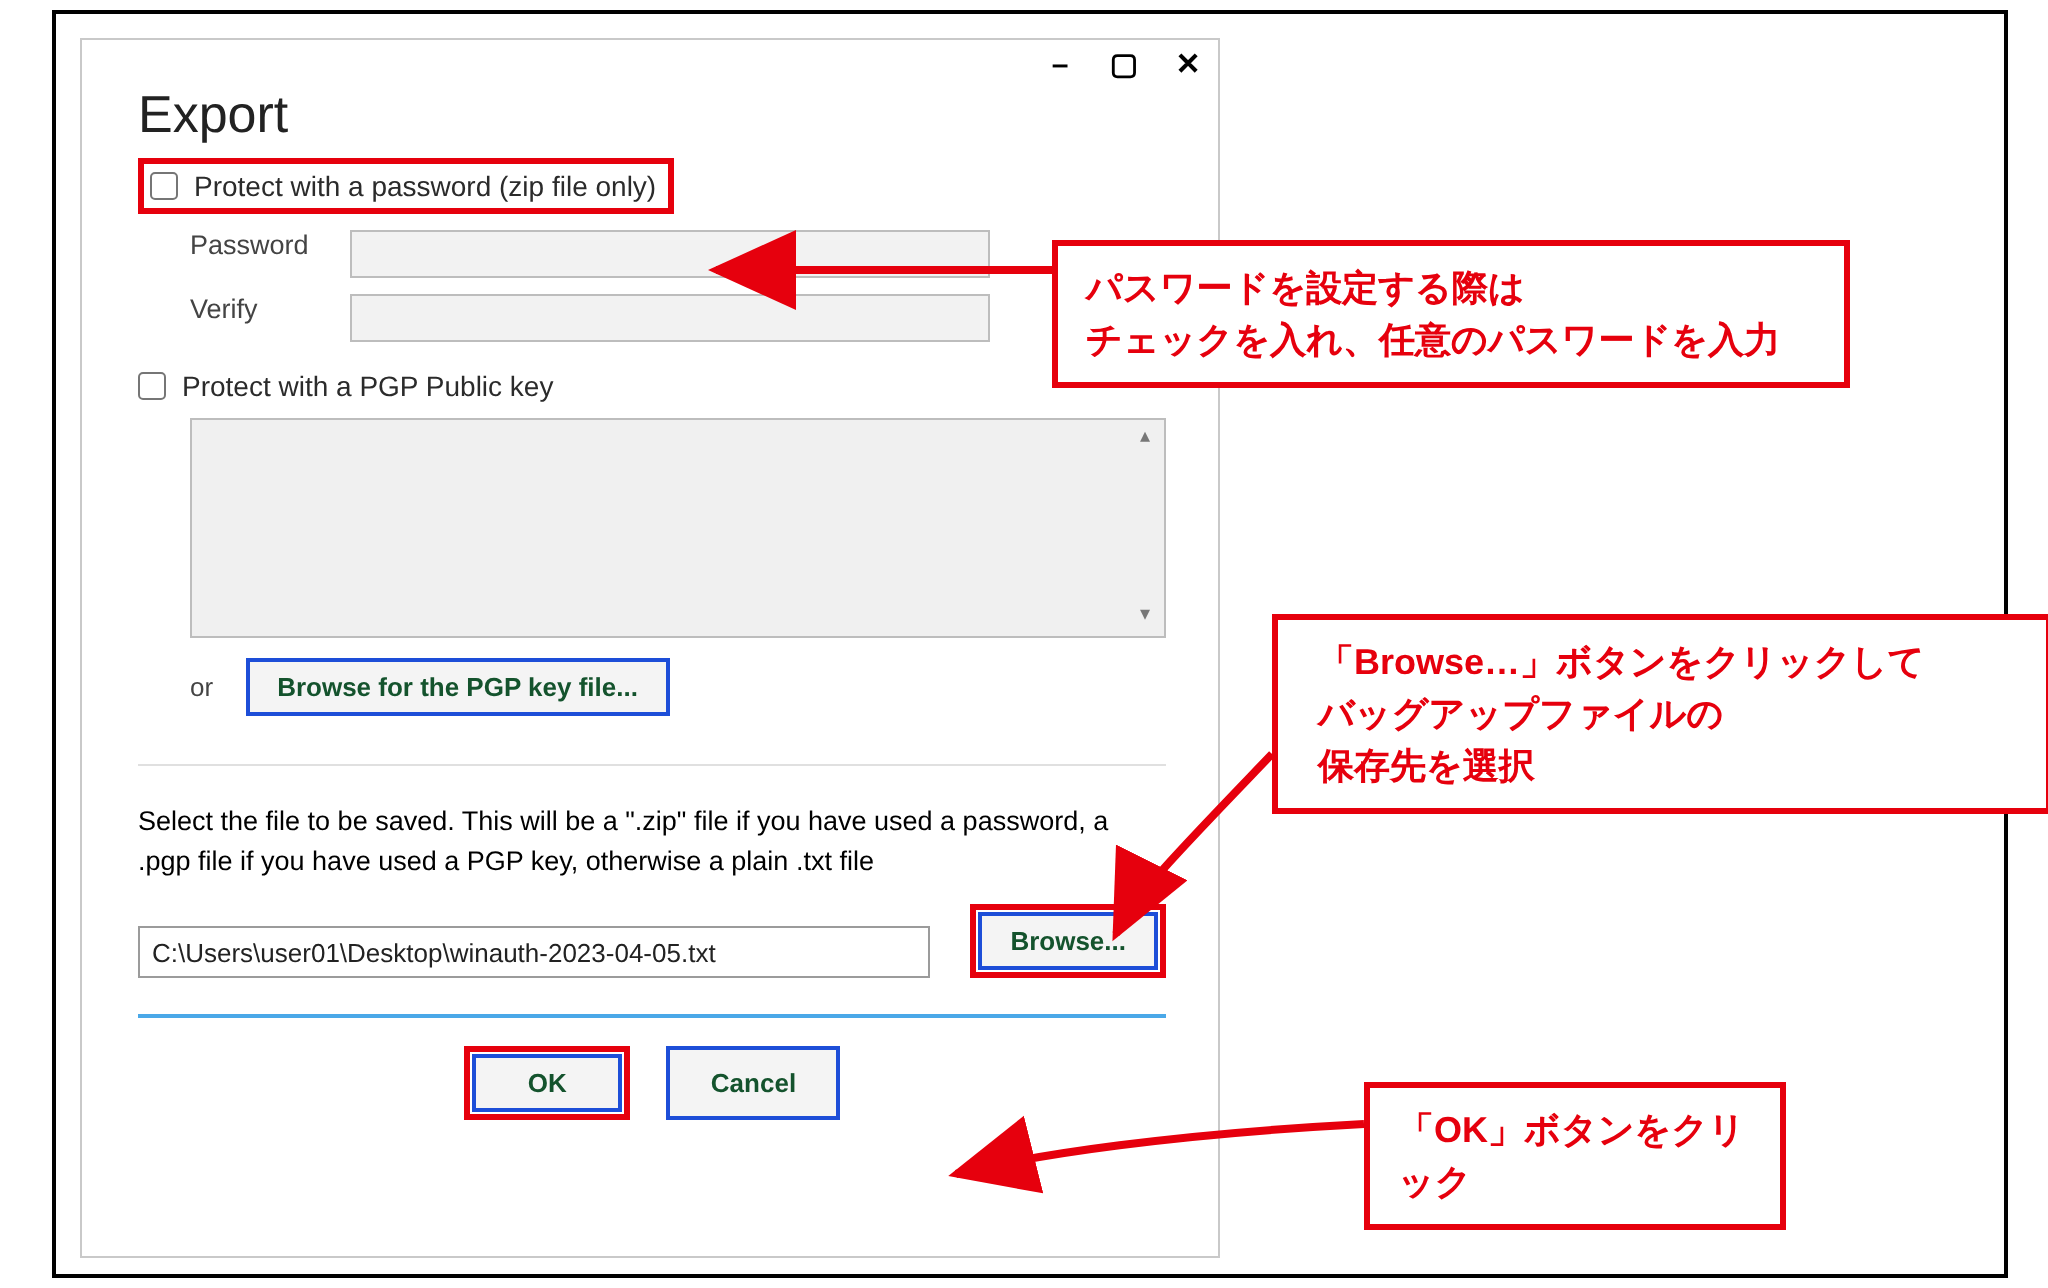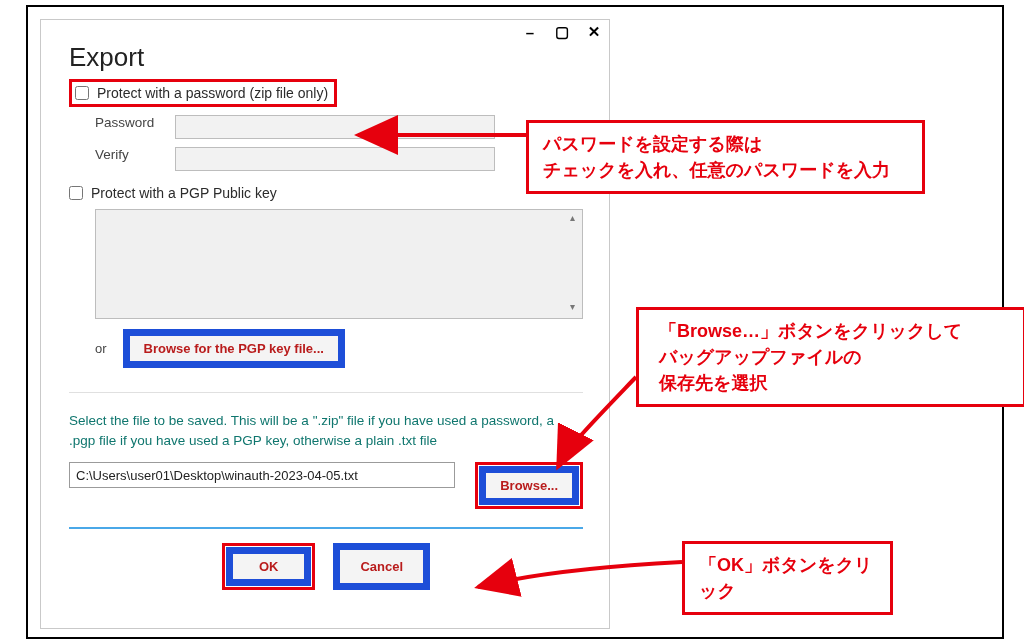--- a/index.html
+++ b/index.html
@@ -62,27 +62,27 @@
     position:relative;
   }
   .pgp-area .scroll-up, .pgp-area .scroll-down {
     position:absolute; right:2px; width:15px; height:15px;
     font-size:10px; text-align:center; color:#777;
   }
   .pgp-area .scroll-up{ top:2px; } .pgp-area .scroll-down{ bottom:2px; }
   .or-row { margin: 10px 0 0 26px; display:flex; align-items:center; gap:16px;}
   .or-row .or { font-size:13px; color:#444;text-align:center; }
   .btn {
-    border:7px solid #1d4ed8; background:#f4f4f4;
+    border:2px solid #1d4ed8; background:#f4f4f4;
     font-size:13px; padding:5px 14px; cursor:pointer;
-    font-weight:600; color:#b91c1c;
+    font-weight:600; color:#14532d;
   }
   .sep { height:1px; background:#e0e0e0; margin:24px 0 18px 0; }
-  .save-desc{ font-size:13.5px; color:#0f766e; line-height:1.45; margin-bottom:12px; }
-  .path-row { display:flex; gap:20px; align-items:flex-start; }
+  .save-desc{ font-size:13.5px; color:#000000; line-height:1.45; margin-bottom:12px; }
+  .path-row { display:flex; gap:20px; align-items:flex-end; }
   .path-row input {
     flex:1; height:26px; border:1px solid #9b9b9b; padding:0 6px;
     font-size:13px; color:#222;
   }
   .browse-wrap{ border:3px solid #e6000d; padding:1px; }
   .warn { font-size:13.5px; color:#444; line-height:1.45; margin-top:20px; }
   .blue-line{ height:2px; background:#4aa8e8; margin-top:18px; }
   .footer { display:flex; gap:18px; justify-content:center; margin-top:14px; }
   .ok-wrap{ border:3px solid #e6000d; padding:1px; }
 

